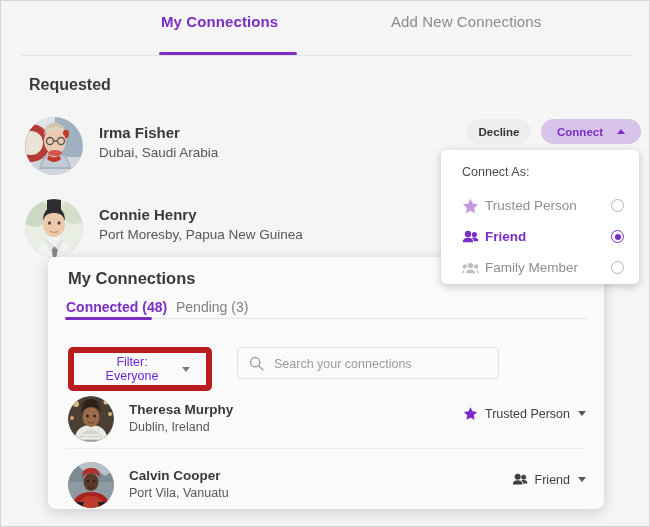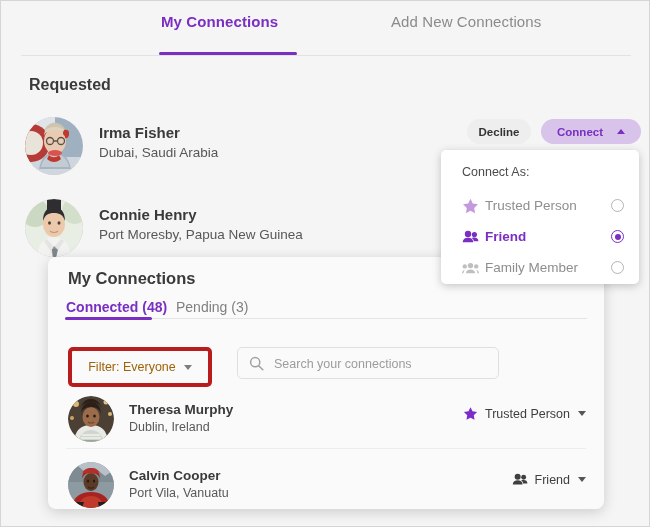--- a/index.html
+++ b/index.html
@@ -275,31 +275,31 @@
     background: #e4e4e4;
   }
 
   
   #filter-btn {
     position: absolute;
     left: 20px;
     top: 90px;
     width: 144px;
     height: 32px;
-    border: 4px solid #b91c1c;
+    border: 6px solid #b91c1c;
     border-radius: 5px;
     background: #fafafa;
     box-sizing: border-box;
     cursor: pointer;
     display: flex;
     align-items: center;
     justify-content: center;
     gap: 8px;
     font-size: 12.5px;
-    color: #a16207;
+    color: #6d28d9;
     font-family: "Liberation Sans", sans-serif;
     padding: 16px;
   }
   #filter-btn .caret-down {
     width: 0; height: 0;
     border-left: 4px solid transparent;
     border-right: 4px solid transparent;
     border-top: 5px solid #7d7d7d;
   }
   #search-wrap {

